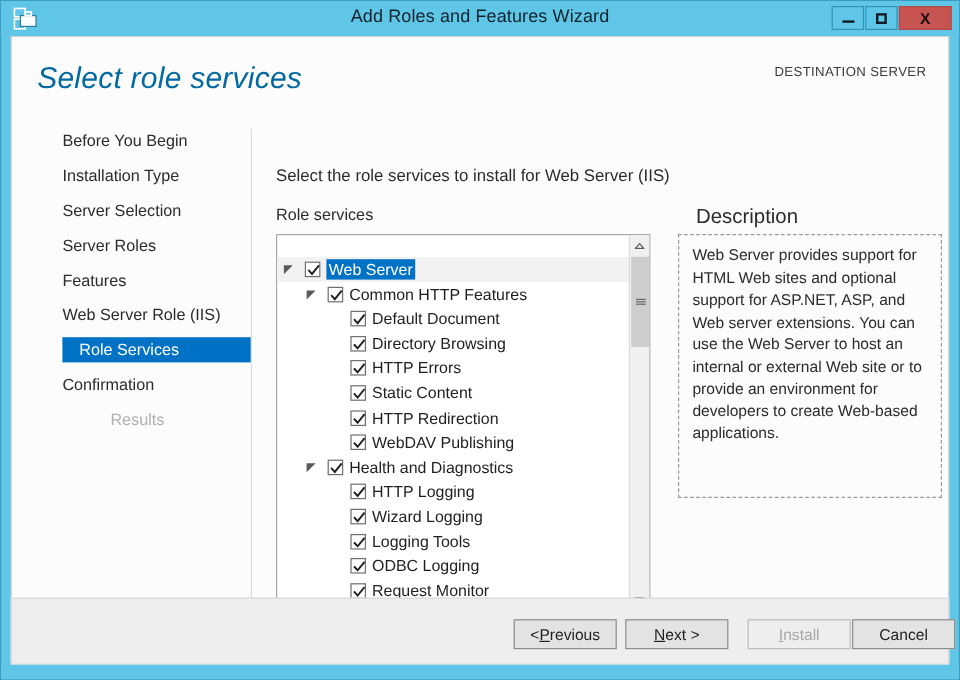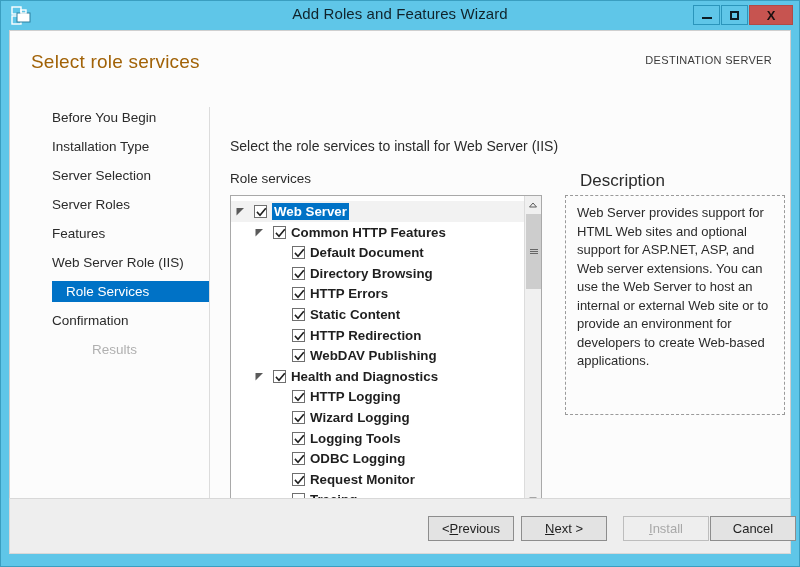--- a/index.html
+++ b/index.html
@@ -60,22 +60,23 @@
   }
 
   
   #headerband {
     position: absolute; left: 0; top: 0;
     width: 780px; height: 70px;
     background: #fcfcfc;
   }
   #pagetitle {
     position: absolute; left: 21px; top: 20px;
-    font-size: 19px; color: #a16207; font-weight: normal;
+    font-size: 25px; color: #0369a1; font-weight: normal;
     letter-spacing: .2px;
+    font-style: italic;
   }
   #dest-wrap {
     position: absolute; right: 18px; top: 22px;
     text-align: right; line-height: 15px;
   }
   #dest-label { font-size: 11px; color: #3b3b3b; letter-spacing: .3px; }
   #dest-server { font-size: 11px; color: #3b3b3b; letter-spacing: .3px; }
 
   
   #sidebar {
@@ -121,24 +122,23 @@
   }
 
   
   #treebox {
     position: absolute; left: 8px; top: 88px;
     width: 312px; height: 331px;
     background: #ffffff;
     border: 1px solid #a9a9a9;
   }
   #treeclip {
-    position: absolute; left: 0; top: 5px;
+    position: absolute; left: 0; top: 18px;
     width: 294px; height: 312px;
     overflow: hidden;
-    font-weight: bold;
   }
   .trow {
     position: relative;
     height: 20.6px;
     white-space: nowrap;
     font-size: 13.3px; color: #1f1f1f;
     cursor: default;
   }
   .trow.sel { background: #f2f2f2; }
   .twist {

